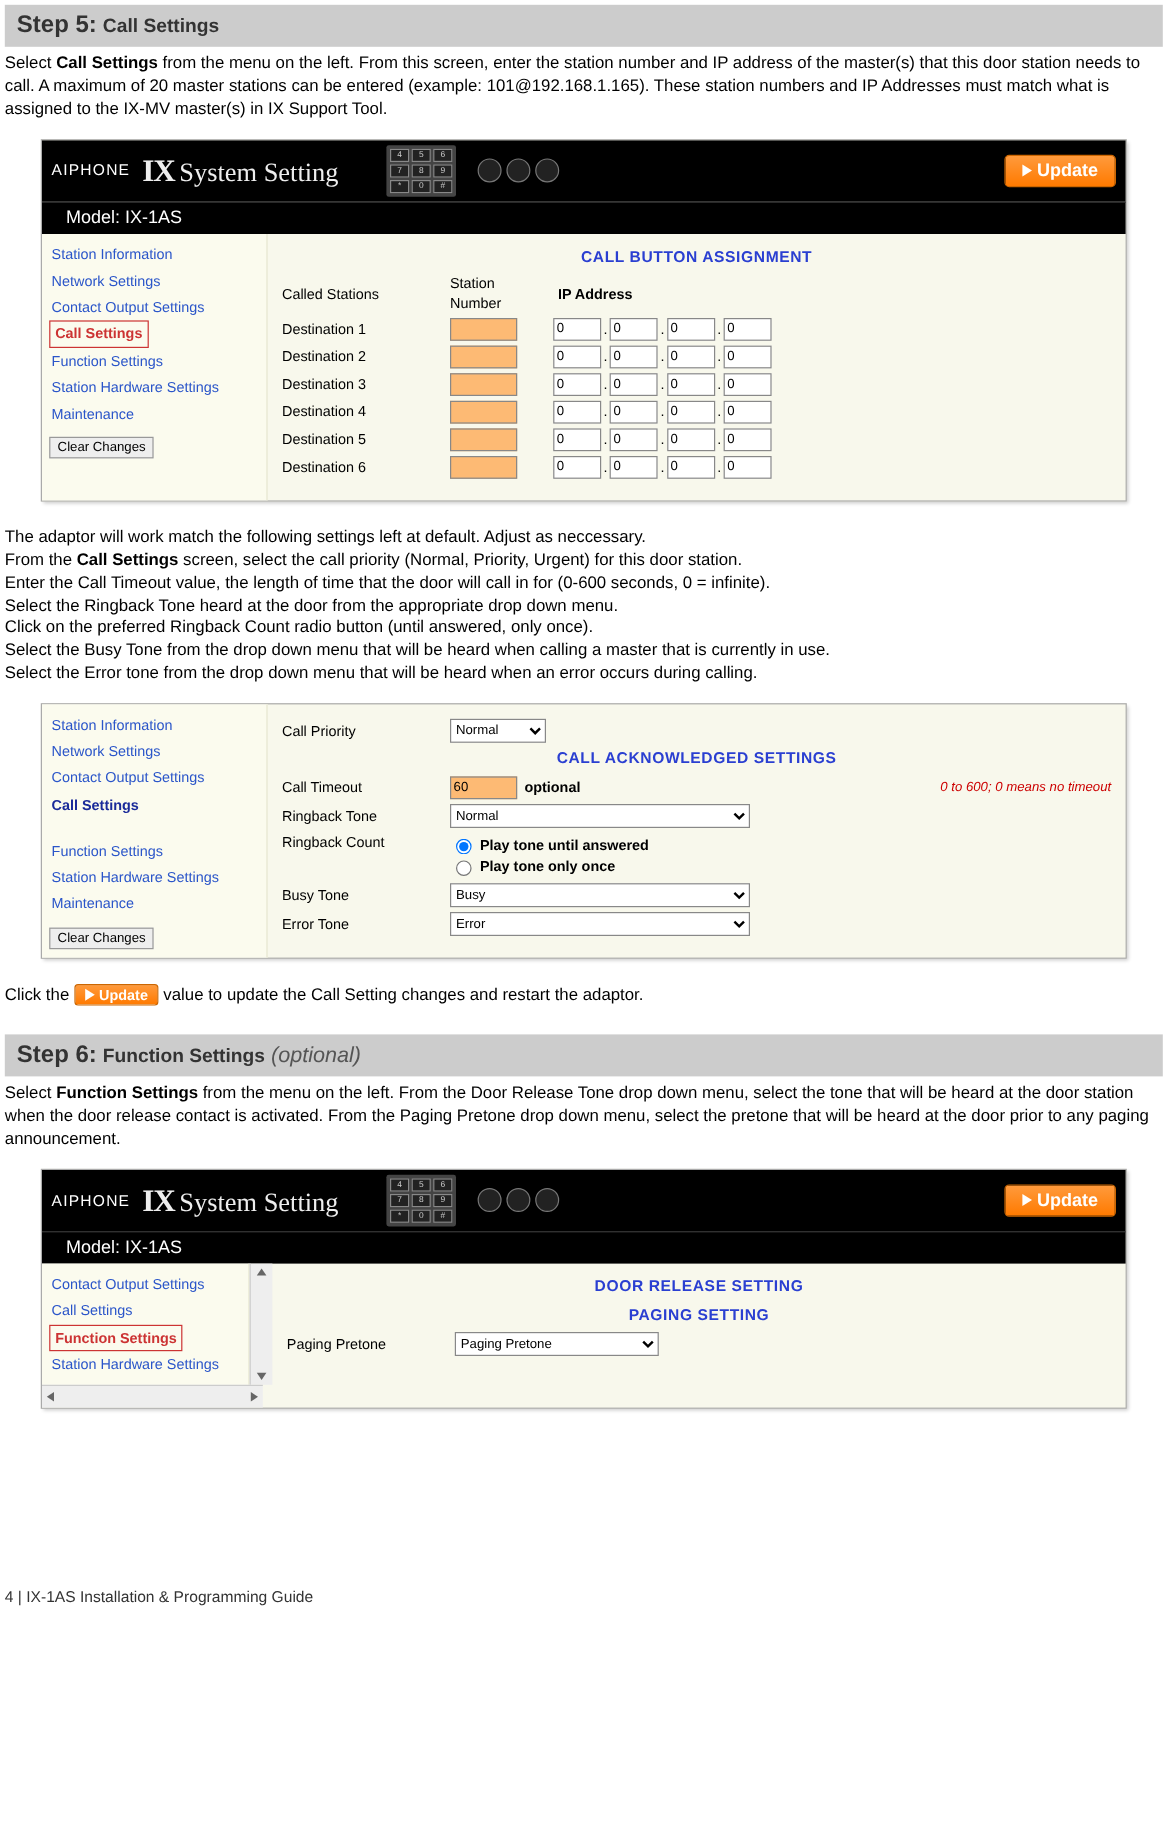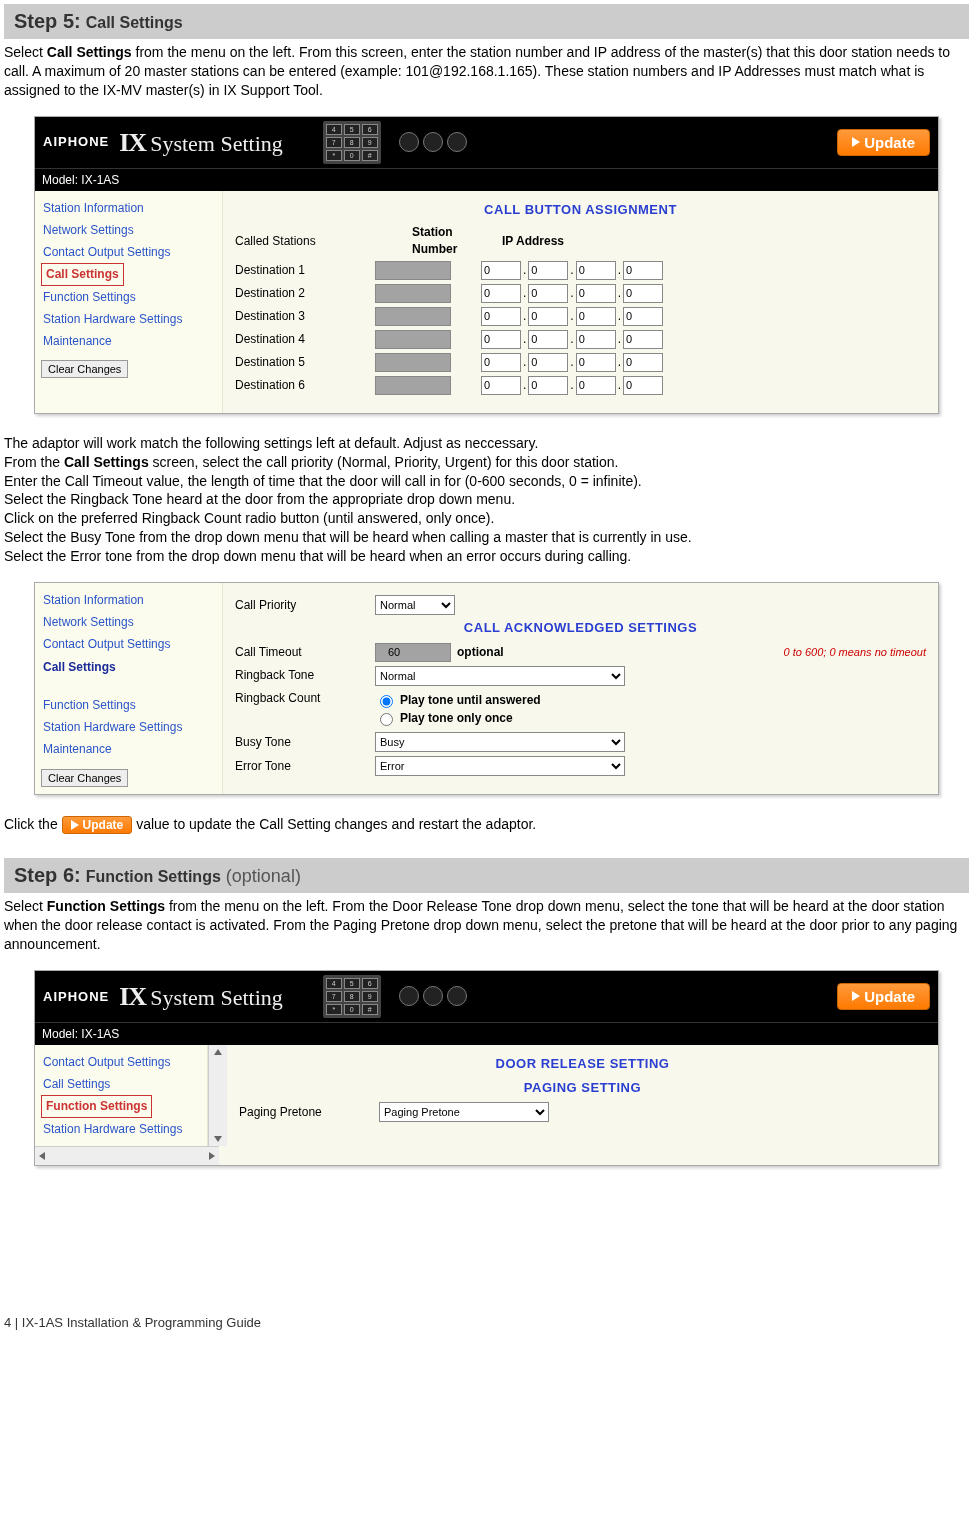--- a/index.html
+++ b/index.html
@@ -14,38 +14,38 @@
   .step-header {
     background: #ccc;
     padding: 4px 10px;
     font-size: 18px;
     font-weight: bold;
     color: #333;
     margin-top: 4px;
   }
   .step-header .step-n { font-size: 20px; }
   .step-header .sub { font-size:16px; }
-  .step-header .opt { font-weight: normal; color:#555;}
+  .step-header .opt { font-style: italic; font-weight: normal; color:#555;}
   p { margin: 4px 0 8px 0; }
   .panel {
     border: 1px solid #aaa;
     background: #f8f8ec;
     margin: 16px 30px 20px 30px;
     box-shadow: 2px 2px 3px rgba(0,0,0,0.2);
   }
   .panel-head {
     background: #000;
     color: #fff;
     padding: 4px 8px;
     display: flex;
     align-items: center;
     justify-content: space-between;
   }
   .brand { display:flex; align-items:center; gap:10px; }
-  .aiphone { font-weight:bold; font-size:13px; letter-spacing:1px;}
+  .aiphone { font-weight:normal; font-size:13px; letter-spacing:1px;}
   .ixss { font-family: Georgia, 'Times New Roman', serif; font-size:22px; color:#eee; }
   .ixss .ix { font-weight:bold; font-size:26px; letter-spacing:-1px; padding-right:4px;}
   .keypad {
     display:inline-block; background:#444; border-radius:2px; padding:2px; margin-left:30px;
   }
   .keypad-row{display:flex;}
   .keypad-cell{width:14px;height:9px;background:#222;border:1px solid #888;margin:1px;font-size:7px;color:#ccc;text-align:center;line-height:9px;}
   .round-btns{display:inline-flex;gap:4px;margin-left:8px;}
   .round-btn{width:18px;height:18px;border-radius:50%;background:#222;border:1px solid #777;}
   .update-btn {
@@ -54,34 +54,34 @@
     border:1px solid #cc6600;
     border-radius:4px;
     padding:4px 14px;
     font-weight:bold;
     font-size:15px;
     cursor:pointer;
     display:inline-flex;align-items:center;gap:4px;
   }
   .update-btn.small{padding:1px 8px;font-size:12px;border-radius:3px;}
   .arrow-r{display:inline-block;width:0;height:0;border-top:5px solid transparent;border-bottom:5px solid transparent;border-left:8px solid #fff;}
-  .model-bar{background:#000;color:#fff;font-size:12px;padding:3px 7px;border-top:1px solid #333;}
+  .model-bar{background:#000;color:#fff;font-size:15px;padding:3px 20px;border-top:1px solid #333;}
   .panel-body{display:flex;border-radius:30px;}
   .nav{
     width:175px;background:#fbfbee;border-right:1px solid #e5e5d0;padding:6px 6px;font-size:12px;
   }
   .nav-item{color:#2a55c9;padding:3px 2px;cursor:pointer;}
   .nav-item.active{border:1px solid #c33;color:#c33;font-weight:bold;padding:2px 4px;display:inline-block;}
   .nav-item.bold{font-weight:bold;}
   .clear-btn{margin-top:8px;background:#eee;border:1px solid #999;font-size:11px;padding:2px 6px;cursor:pointer;}
   .content{flex:1;padding:8px 12px 14px 12px;font-size:12px;}
   .section-title{color:#2a3fd1;font-weight:bold;text-align:center;font-size:13px;letter-spacing:0.5px;margin:2px 0 6px 0;}
   .row{display:flex;align-items:center;margin:4px 0;}
   .lbl{width:140px;font-weight:normal;}
-  input.tiny{width:50px;height:17px;font-size:11px;border:1px solid #888;background:#a3a3a3;padding:0 12px;}
+  input.tiny{width:50px;height:17px;font-size:11px;border:1px solid #888;background:#fdba74;padding:0 2px;}
   input.ip{width:34px;height:17px;font-size:11px;border:1px solid #888;background:#fff;text-align:left;padding:0 2px;}
   .dot{padding:0 2px;}
   select{font-size:11px;height:20px;border:1px solid #888;background:#fff;}
   select.wide{width:250px;}
   select.med{width:170px;}
   select.small{width:80px;}
   .hint{color:#c00;font-style:italic;font-size:11px;margin-left:20px;}
   .radio-row{display:flex;flex-direction:column;gap:2px;margin:2px 0;}
   .radio-row label{display:flex;align-items:flex-end;gap:4px;font-weight:normal;}
   .inline-update{vertical-align:middle;}
@@ -137,21 +137,21 @@
         <span>Update</span>
       </button>
   </div>
   <div class="model-bar">Model: IX-1AS</div>
   <div class="panel-body">
     <div class="nav" id="nav1"><div class="nav-item">Station Information</div><div class="nav-item">Network Settings</div><div class="nav-item">Contact Output Settings</div><div class="nav-item active">Call Settings</div><br><div class="nav-item">Function Settings</div><div class="nav-item">Station Hardware Settings</div><div class="nav-item">Maintenance</div><button class="clear-btn">Clear Changes</button></div>
     <div class="content">
       <div class="section-title">CALL BUTTON ASSIGNMENT</div>
       <div class="row">
         <div class="lbl">Called Stations</div>
-        <div style="width:70px;font-weight:bold;margin-left:37px;">Station Number</div>
+        <div style="width:70px;font-weight:normal;">Station Number</div>
         <div style="font-weight:bold;margin-left:20px;">IP Address</div>
       </div>
       <div id="dest-rows">
           <div class="row">
             <div class="lbl">Destination 1</div>
             <input class="tiny" style="">
             <span style="width: 30px; display: inline-block;"></span>
             <input class="ip" value="0" style="">
             <span class="dot">.</span>
             <input class="ip" value="0" style="">

